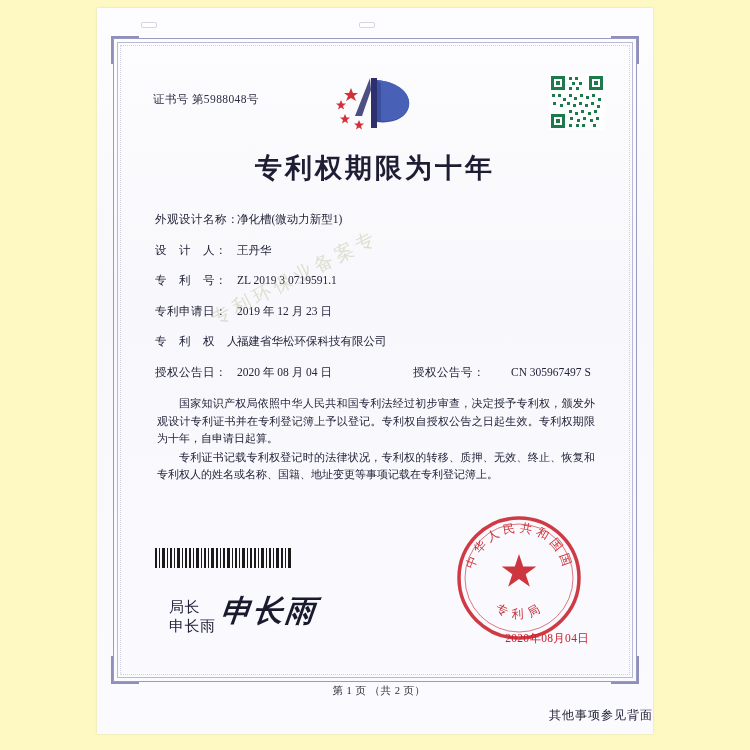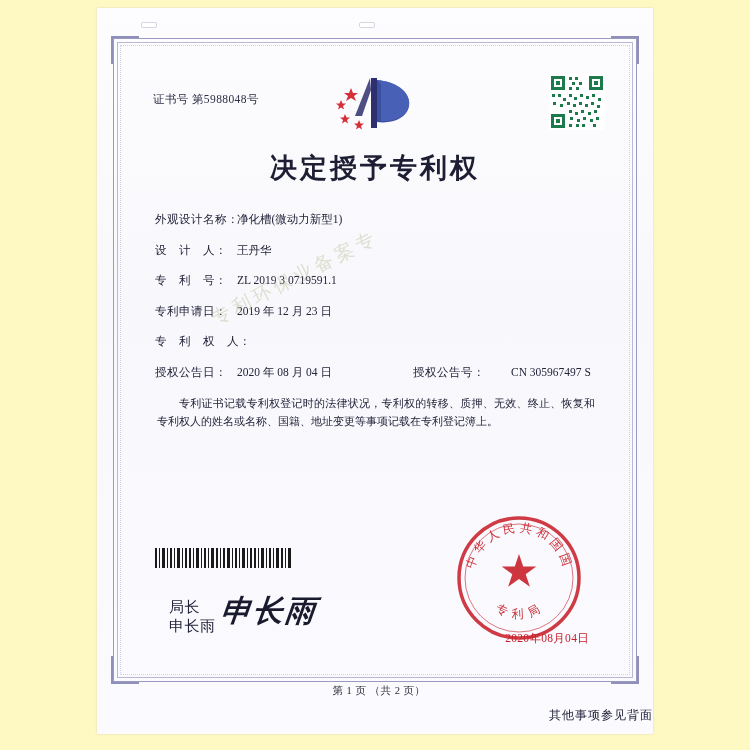--- a/index.html
+++ b/index.html
@@ -372,51 +372,53 @@
               <rect x="47" y="43" width="3" height="3"></rect>
               <rect x="20" y="50" width="3" height="3"></rect>
                 <rect x="27" y="50" width="3" height="3"></rect>
               <rect x="33" y="50" width="3" height="3"></rect>
                 <rect x="44" y="50" width="3" height="3"></rect>
             </g>
           </svg>
         </div>
       </div>
 
-      <div class="title">决定授予专利权</div>
+      <div class="title">专利权期限为十年</div>
 
       <div class="fields">
         <div class="field-row">
           <span class="field-label">外观设计名称：</span>
           <span class="field-value">净化槽(微动力新型1)</span>
         </div>
         <div class="field-row">
           <span class="field-label">设　计　人：</span>
           <span class="field-value">王丹华</span>
         </div>
         <div class="field-row">
           <span class="field-label">专　利　号：</span>
           <span class="field-value">ZL 2019 3 0719591.1</span>
         </div>
         <div class="field-row">
           <span class="field-label">专利申请日：</span>
           <span class="field-value">2019 年 12 月 23 日</span>
         </div>
         <div class="field-row">
           <span class="field-label">专　利　权　人：</span>
+          <span class="field-value">福建省华松环保科技有限公司</span>
         </div>
         <div class="field-row dual">
           <span class="field-label">授权公告日：</span>
           <span class="field-value">2020 年 08 月 04 日</span>
           <span class="field-label2">授权公告号：</span>
           <span class="field-value2">CN 305967497 S</span>
         </div>
       </div>
 
       <div class="legal">
+        <p>国家知识产权局依照中华人民共和国专利法经过初步审查，决定授予专利权，颁发外观设计专利证书并在专利登记簿上予以登记。专利权自授权公告之日起生效。专利权期限为十年，自申请日起算。</p>
         <p>专利证书记载专利权登记时的法律状况，专利权的转移、质押、无效、终止、恢复和专利权人的姓名或名称、国籍、地址变更等事项记载在专利登记簿上。</p>
       </div>
 
       <div class="barcode">
         <svg width="138" height="20" viewBox="0 0 138 20">
           <g fill="#1a1a1a">
             <rect x="0" y="0" width="2" height="20"></rect>
               <rect x="4" y="0" width="1" height="20"></rect>
             <rect x="7" y="0" width="3" height="20"></rect>
               <rect x="12" y="0" width="1" height="20"></rect>

